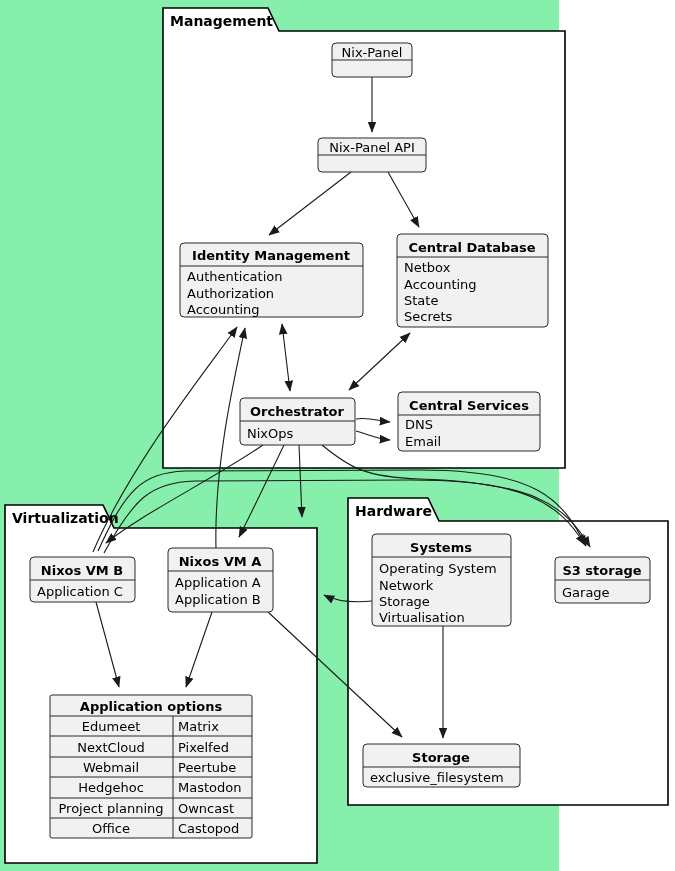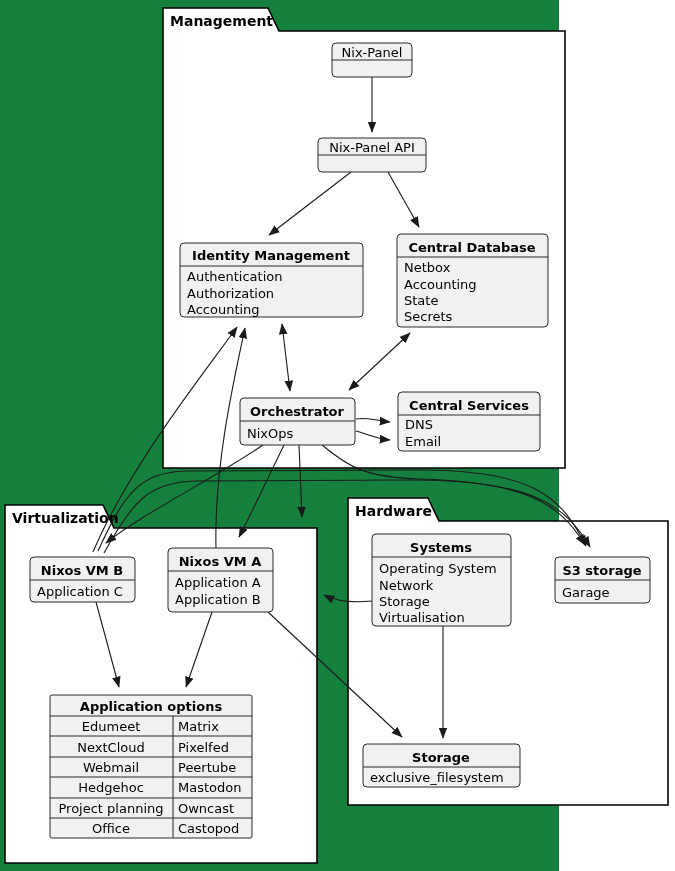--- a/index.html
+++ b/index.html
@@ -1,16 +1,16 @@
 <!DOCTYPE html>
 <html><head>
 <meta charset="utf-8">
 <style>
   html,body{margin:0;padding:0;background:#ffffff;}
-  .stage{width:559px;height:871px;position:relative;background:#15803d;}
+  .stage{width:559px;height:871px;position:relative;background:#86efac;}
   svg{display:block;}
   .pkg{fill:#ffffff;stroke:#000000;stroke-width:1.6;}
   .node{fill:#f1f1f1;stroke:#2a2a2a;stroke-width:1;}
   .sep{stroke:#2a2a2a;stroke-width:1;}
   .grid{stroke:#2a2a2a;stroke-width:1;}
   .edge{fill:none;stroke:#1a1a1a;stroke-width:1.1;}
   text{font-family:"DejaVu Sans","Liberation Sans",sans-serif;fill:#000000;}
   .pkg-title{font-size:14px;font-weight:bold;}
   .node-title{font-size:13px;font-weight:bold;text-anchor:middle;}
   .node-title-plain{font-size:13px;text-anchor:middle;}

